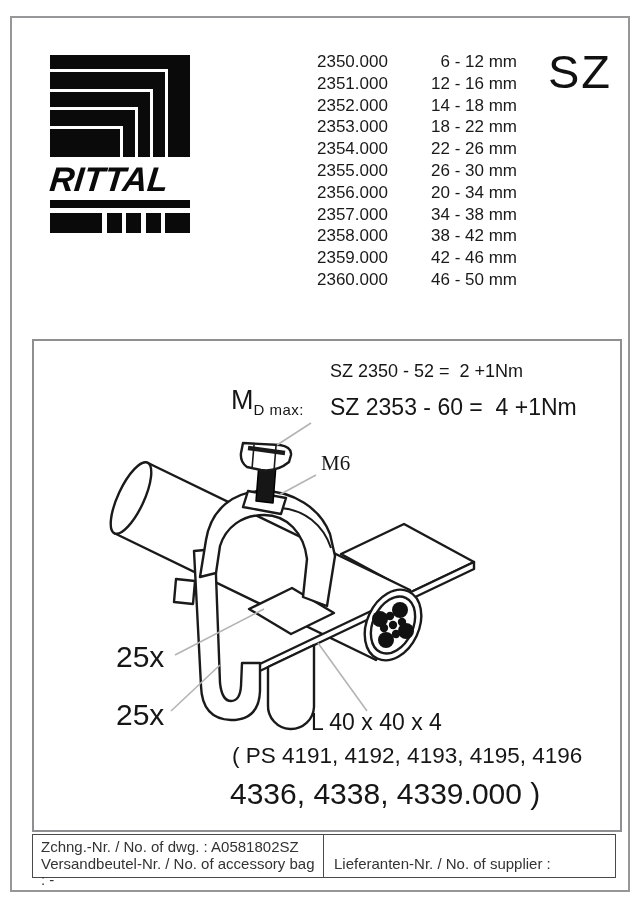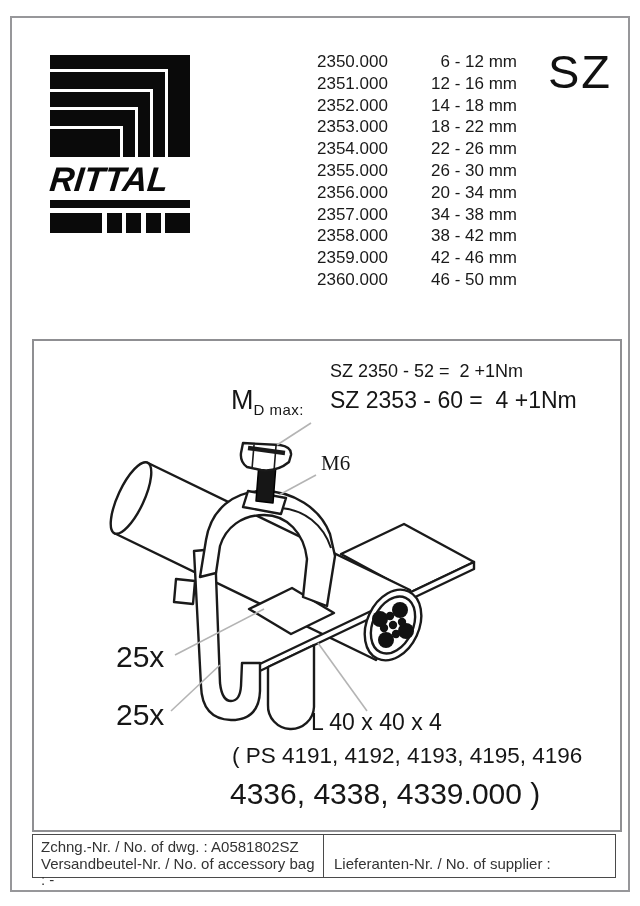--- a/index.html
+++ b/index.html
@@ -30,21 +30,21 @@
   .part-row .range{text-align:right;}
 
   .sz{position:absolute;left:536px;top:26px;font-size:47px;letter-spacing:2px;color:#111;text-align:right;}
 
   
   .drawing-box{position:absolute;left:20px;top:321px;width:586px;height:489px;
                border:2px solid #8f8f92;background:#fff;}
   .drawing-box svg{position:absolute;left:0;top:0;}
   .dlabel{position:absolute;white-space:pre;color:#161616;}
   .torque1{left:296px;top:20px;font-size:18px;}
-  .torque2{left:296px;top:46px;font-size:23px;}
+  .torque2{left:296px;top:53px;font-size:23px;}
   .mdmax{left:197px;top:44px;font-size:27px;}
   .mdmax .sub{font-size:15px;vertical-align:-6px;letter-spacing:0.5px;}
   .m6{left:287px;top:110px;font-size:21px;font-family:Liberation Serif, serif;}
   .qty1{left:82px;top:299px;font-size:30px;}
   .qty2{left:82px;top:357px;font-size:30px;}
   .lprofile{left:277px;top:368px;font-size:23px;}
   .ps1{left:198px;top:402px;font-size:22.5px;}
   .ps2{left:196px;top:436px;font-size:30px;text-align:right;}
 
   

